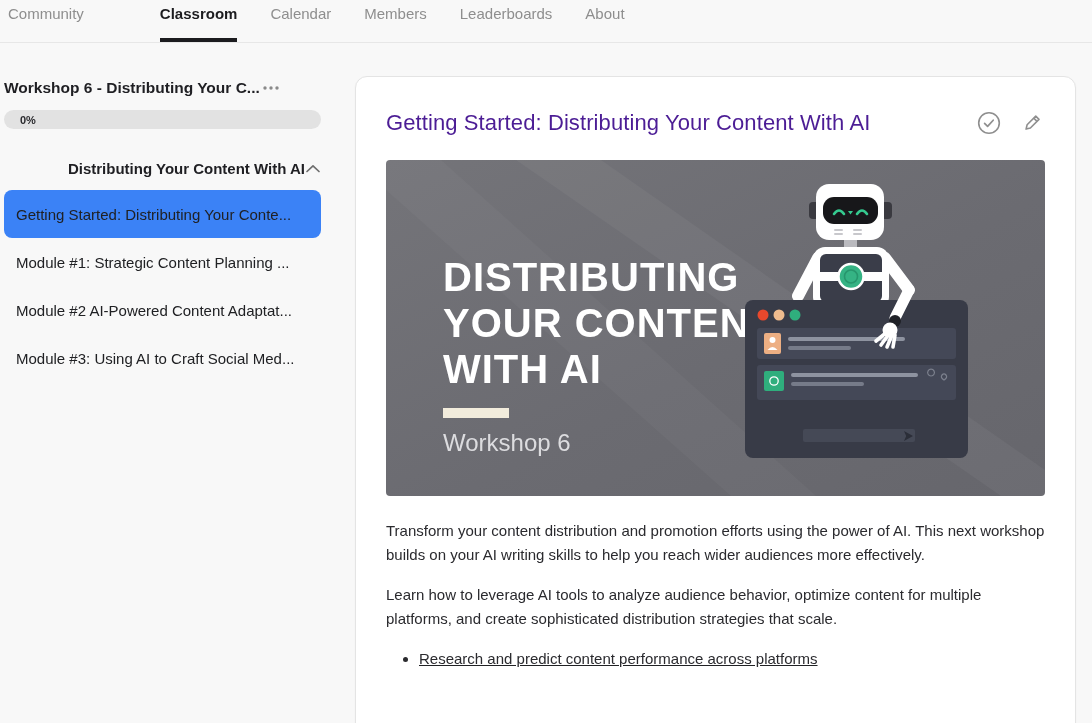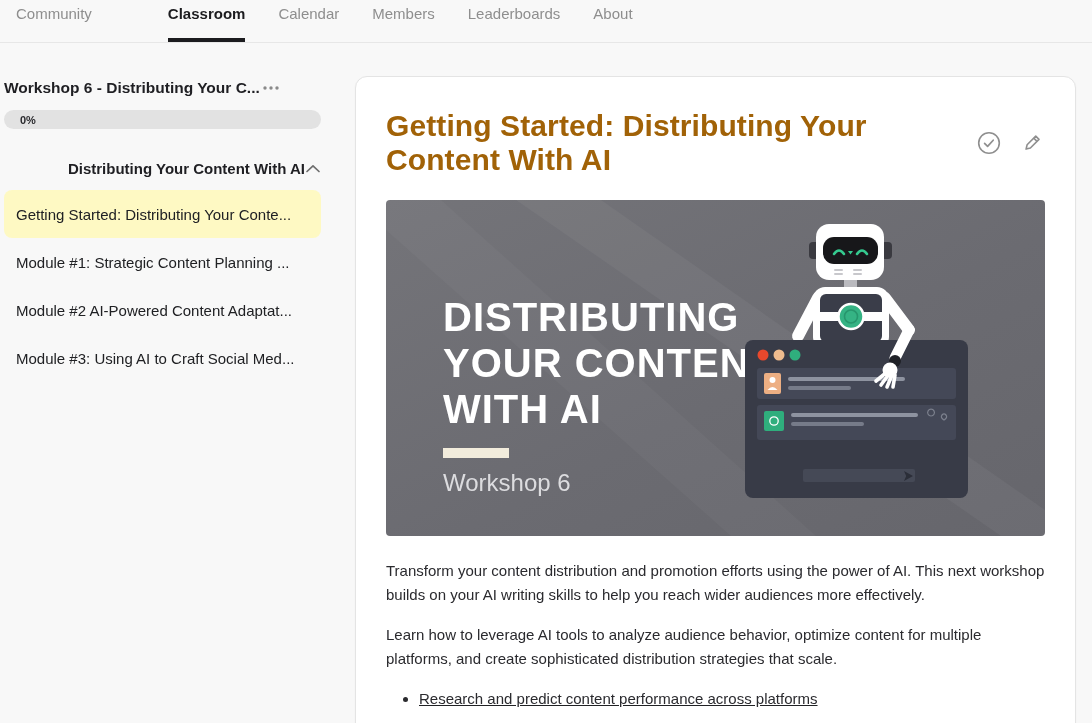--- a/index.html
+++ b/index.html
@@ -10,21 +10,21 @@
     color: #202124;
   }
 
   
   .topnav {
     height: 43px;
     border-bottom: 1px solid #E7E7E7;
     display: flex;
     align-items: stretch;
     gap: 33px;
-    padding-left: 16px;
+    padding-left: 8px;
   }
   .tab {
     height: 42px;
     padding-top: 5px;
     font-size: 15px;
     color: #8E8E8E;
     cursor: pointer;
     border-bottom: 4px solid transparent;
   }
   .tab.active {
@@ -82,42 +82,42 @@
     display: flex;
     align-items: center;
     padding: 0 12px;
     border-radius: 8px;
     font-size: 15px;
     color: #202124;
     cursor: pointer;
     white-space: nowrap;
     overflow: hidden;
   }
-  .lesson-item.selected { background: #fef9c3; }
+  .lesson-item.selected { background: #3b82f6; }
 
   
   .main { flex: 1; padding: 33px 16px 0 24px; }
   .card {
     width: 721px;
     background: #FFFFFF;
     border: 1px solid #E4E4E4;
     border-radius: 12px;
     box-shadow: 0 1px 2px rgba(0,0,0,.04);
     padding: 32px 30px 80px 30px;
     min-height: 720px;
   }
   .card-head {
     display: flex;
     align-items: center;
     justify-content: space-between;
   }
   .lesson-title {
-    font-size: 30px;
-    font-weight: 700;
-    color: #a16207;
+    font-size: 22px;
+    font-weight: 400;
+    color: #4c1d95;
     letter-spacing: .1px;
   }
   .card-actions { display: flex; align-items: center; gap: 16px; }
   .icon-btn { cursor: pointer; display: inline-flex; padding: 1px; }
 
   .hero {
     margin-top: 23px;
     width: 659px;
     height: 336px;
     border-radius: 4px;

